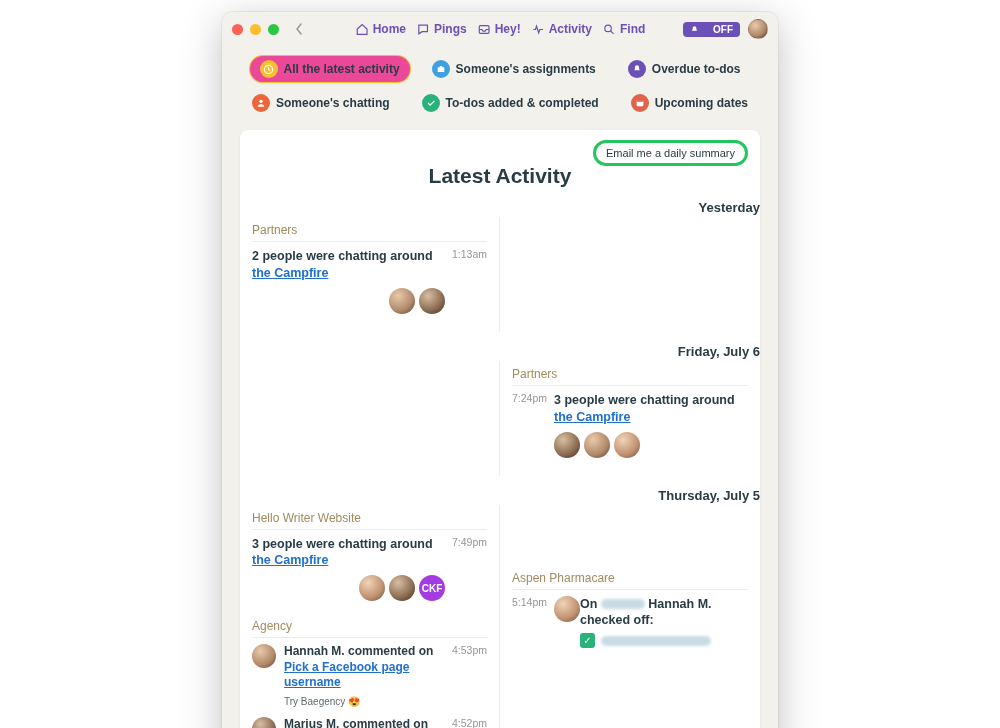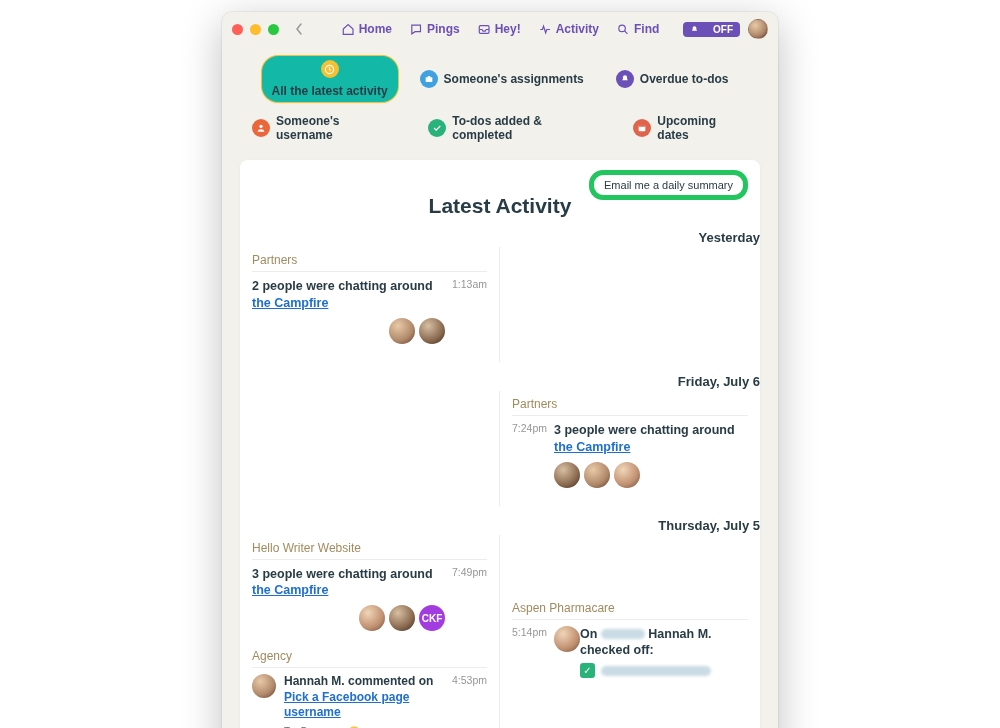--- a/index.html
+++ b/index.html
@@ -41,21 +41,21 @@
     width: 16px; height: 16px;
     display:flex; align-items:center; justify-content:center;
     color: #888;
     cursor: default;
   }
   .topnav {
     position: absolute;
     left: 50%;
     transform: translateX(-50%);
     display: flex;
-    gap: 17px;
+    gap: 10px;
     align-items: flex-start;
   }
   .topnav a {
     display: flex; align-items: center; gap: 4px;
     font-size: 12px; font-weight: 600;
     color: #6b50b7;
     text-decoration: none;
   }
   .topnav a.active { color: #6b50b7; }
   .topnav .ic { width: 14px; height: 14px; display:inline-flex; align-items:center; justify-content:center; }
@@ -80,23 +80,22 @@
   .pill {
     display: flex; align-items: center; gap: 6px;
     padding: 4px 10px;
     border-radius: 16px;
     font-size: 12px;
     font-weight: 600;
     color: #283c46;
     cursor: pointer;
   }
   .pill.active {
-    background: #14b8a6;
+    background: #ec4899;
     box-shadow: 0 0 0 1px #f5c131, 0 1px 2px rgba(0,0,0,0.1);
-    flex-direction: column;
   }
   .pill .circ {
     width: 18px; height: 18px; border-radius: 50%;
     display:flex; align-items:center; justify-content:center;
     color: #fff;
     flex-shrink: 0;
   }
   .c-yellow { background: #f5c131; }
   .c-blue { background: #3fa1e0; }
   .c-purple { background: #6b50b7; }
@@ -108,21 +107,21 @@
     margin: 0 18px 18px;
     border-radius: 8px;
     box-shadow: 0 1px 3px rgba(0,0,0,0.06);
     padding: 12px 0 6px;
     position: relative;
     min-height: 570px;
   }
   .daily-summary {
     position: absolute; top: 10px; right: 12px;
     font-size: 11px; color: #283c46;
-    border: 5px solid #22c55e;
+    border: 3px solid #22c55e;
     background: #fff;
     padding: 4px 10px;
     border-radius: 14px;
     cursor: pointer;
   }
   .page-title {
     text-align: center;
     font-size: 21px;
     font-weight: 700;
     color: #283c46;
@@ -300,21 +299,21 @@
       </div>
     </div>
     <div class="filter-row">
       <div class="pill">
         <span class="circ c-orange">
             <svg width="10" height="10" viewBox="0 0 24 24">
               <circle cx="12" cy="8" r="4" fill="#fff"></circle>
               <path d="M4 21c0-4 4-6 8-6s8 2 8 6" fill="#fff"></path>
             </svg>
           </span>
-        <span>Someone's username</span>
+        <span>Someone's chatting</span>
       </div>
       <div class="pill">
         <span class="circ c-green">
             <svg width="10" height="10" viewBox="0 0 24 24">
               <path d="M5 12l5 5L20 7" stroke="#fff" stroke-width="3" fill="none"></path>
             </svg>
           </span>
         <span>To-dos added &amp; completed</span>
       </div>
       <div class="pill">

